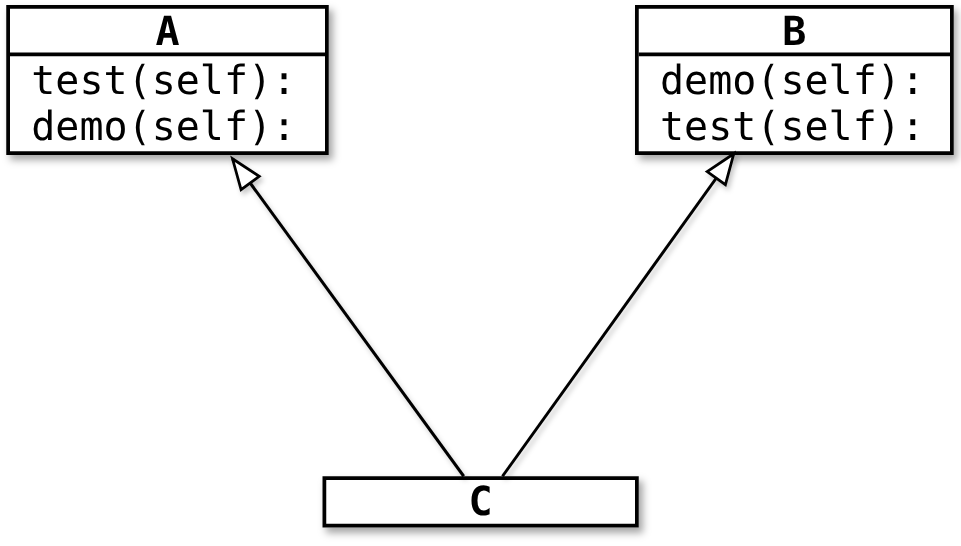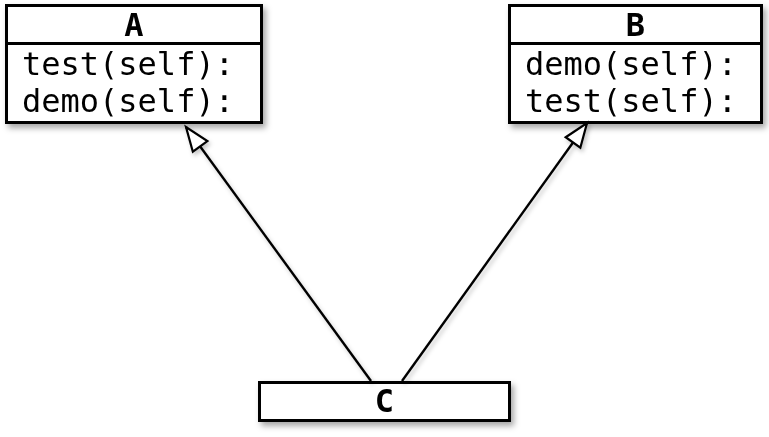--- a/index.html
+++ b/index.html
@@ -40,21 +40,22 @@
     font-weight: bold;
     font-size: 32px;
     line-height: 38px;
   }
   .node-c .class-title {
     border-bottom: none;
     height: 35px;
     line-height: 35px;
   }
   .method-list {
-    padding: 1px 4px 0 14px;
+    padding: 1px 4px 0 1px;
+    margin-left: 16px;
   }
   .method {
     font-size: 32px;
     line-height: 37px;
     white-space: pre;
   }
 </style>
 </head>
 <body>
 

